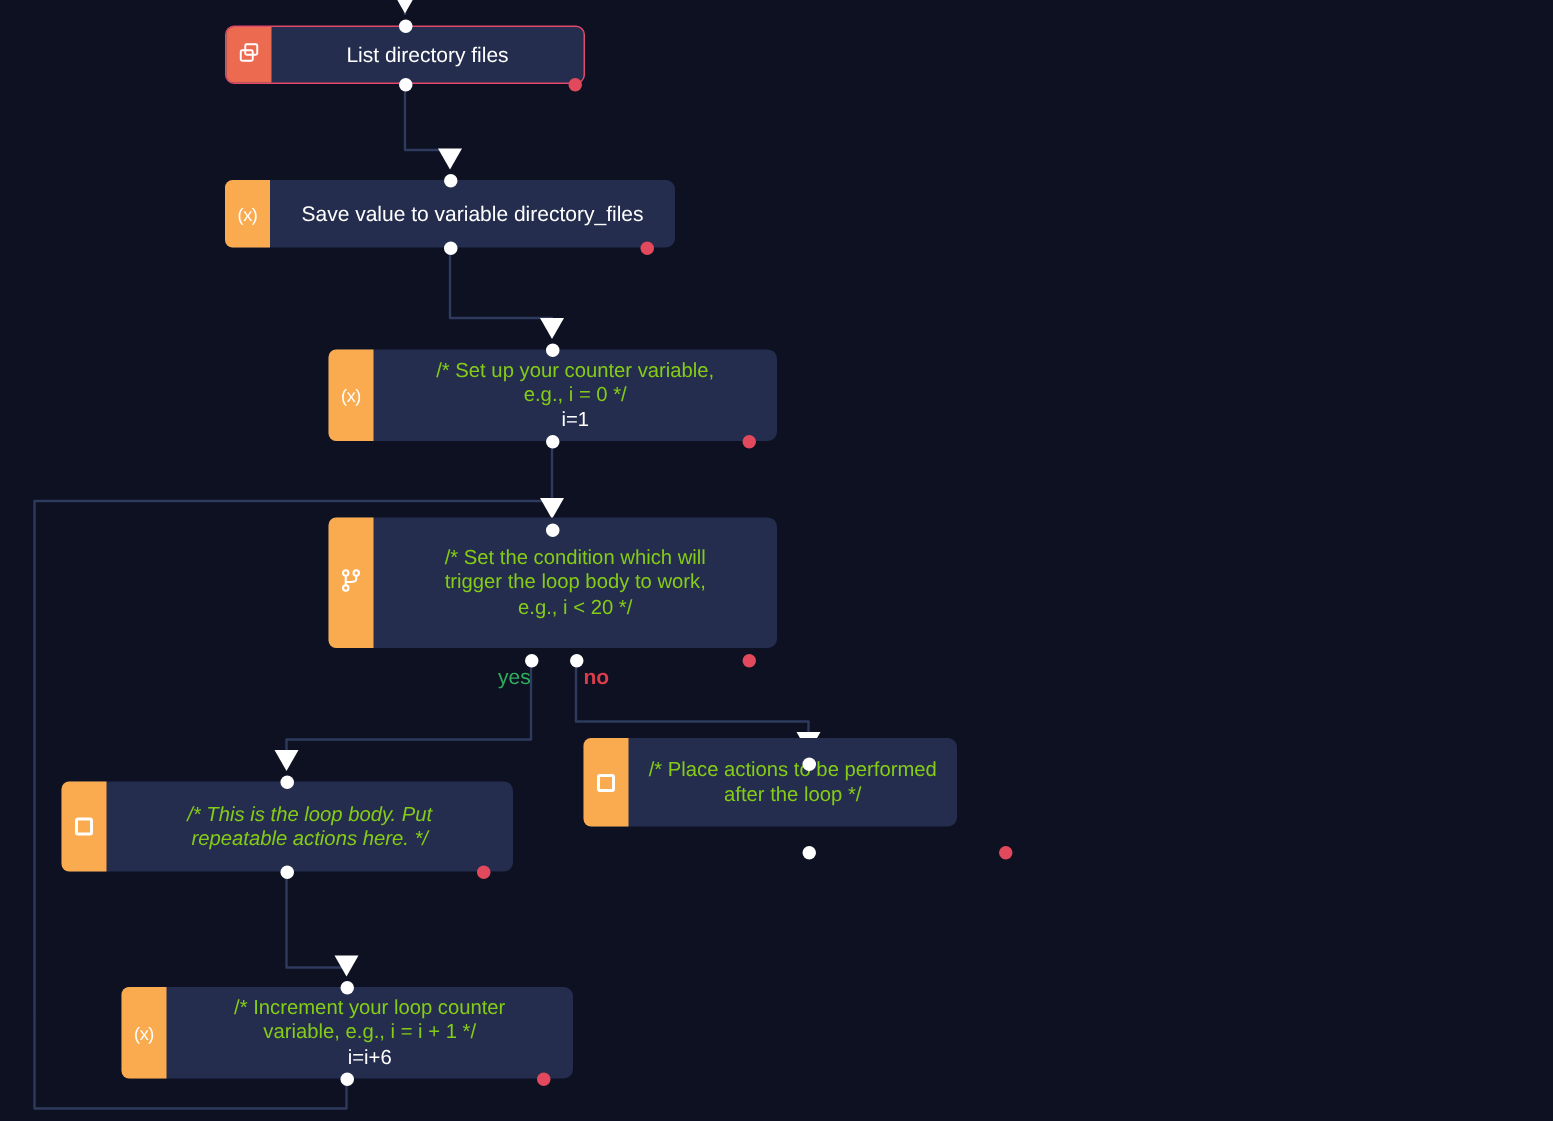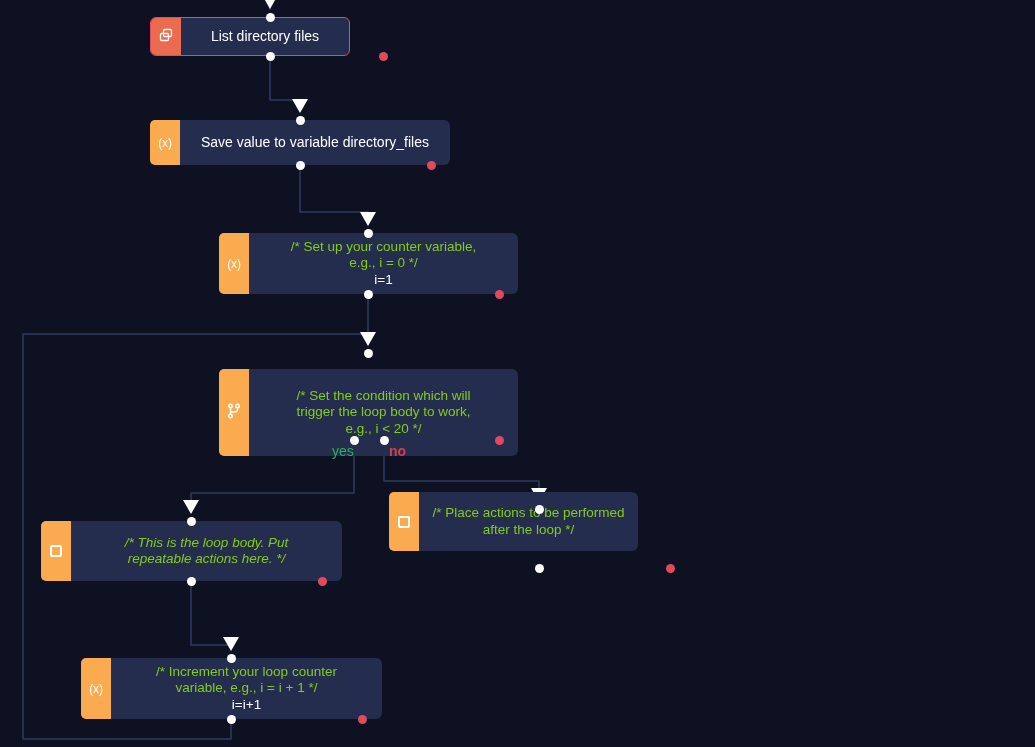--- a/index.html
+++ b/index.html
@@ -137,21 +137,21 @@
       <polygon points="262,-5 278,-5 270,9" fill="#ffffff"></polygon>
       <polygon points="292,99 308,99 300,113" fill="#ffffff"></polygon>
       <polygon points="360,212 376,212 368,226" fill="#ffffff"></polygon>
       <polygon points="360,332 376,332 368,346" fill="#ffffff"></polygon>
       <polygon points="183,500 199,500 191,514" fill="#ffffff"></polygon>
       <polygon points="531,488 547,488 539,502" fill="#ffffff"></polygon>
       <polygon points="223,637 239,637 231,651" fill="#ffffff"></polygon>
     </svg>
 
   <div id="nodes-layer">
-      <div class="node selected" style="left: 150px; top: 17px; width: 200px; height: 39px;">
+      <div class="node selected" style="left: 150px; top: 17px; width: 240px; height: 39px;">
         <div class="node-icon">
           <span><svg width="15" height="15" viewBox="0 0 15 15" fill="none" stroke="#ffffff" stroke-width="1.3">
               <rect x="4.5" y="1.5" width="8" height="7" rx="1"></rect>
               <rect x="1.5" y="5.5" width="8" height="7" rx="1"></rect>
             </svg></span>
         </div>
         <div class="node-body">
           <div class="node-title">List directory files</div>
         </div>
       </div>
@@ -167,21 +167,21 @@
       <div class="node" style="left: 219px; top: 233px; width: 299px; height: 61px;">
         <div class="node-icon">
           <span class="ic-paren">(x)</span>
         </div>
         <div class="node-body">
           <div class="node-comment">/* Set up your counter variable,
 e.g., i = 0 */</div>
           <div class="node-main">i=1</div>
         </div>
       </div>
-      <div class="node" style="left: 219px; top: 369px; width: 299px; height: 87px;">
+      <div class="node" style="left: 219px; top: 345px; width: 299px; height: 87px;">
         <div class="node-icon">
           <span><svg width="14" height="16" viewBox="0 0 14 16" fill="none" stroke="#ffffff" stroke-width="1.4">
               <circle cx="3.5" cy="3" r="1.8"></circle>
               <circle cx="3.5" cy="13" r="1.8"></circle>
               <circle cx="10.5" cy="3" r="1.8"></circle>
               <path d="M3.5 4.8 V11.2"></path>
               <path d="M10.5 4.8 V7 Q10.5 9 7 9 H3.5"></path>
             </svg></span>
         </div>
         <div class="node-body">
@@ -208,21 +208,21 @@
 after the loop */</div>
         </div>
       </div>
       <div class="node" style="left: 81px; top: 658px; width: 301px; height: 61px;">
         <div class="node-icon">
           <span class="ic-paren">(x)</span>
         </div>
         <div class="node-body">
           <div class="node-comment">/* Increment your loop counter
 variable, e.g., i = i + 1 */</div>
-          <div class="node-main">i=i+1</div>
+          <div class="node-main">i=i+6</div>
         </div>
       </div>
     </div>
   <div id="ports-layer">
       <div class="port" style="left: 265.5px; top: 12.5px;"></div>
       <div class="port" style="left: 265.5px; top: 51.5px;"></div>
       <div class="port error" style="left: 378.5px; top: 51.5px;"></div>
       <div class="port" style="left: 295.5px; top: 115.5px;"></div>
       <div class="port" style="left: 295.5px; top: 160.5px;"></div>
       <div class="port error" style="left: 426.5px; top: 160.5px;"></div>

